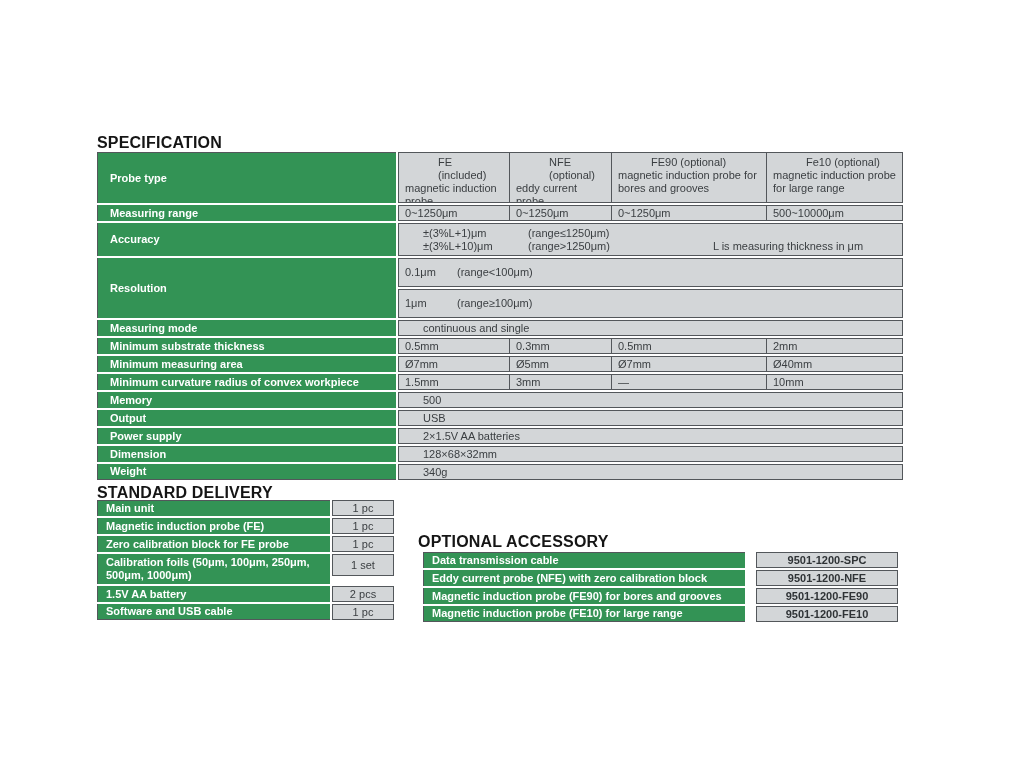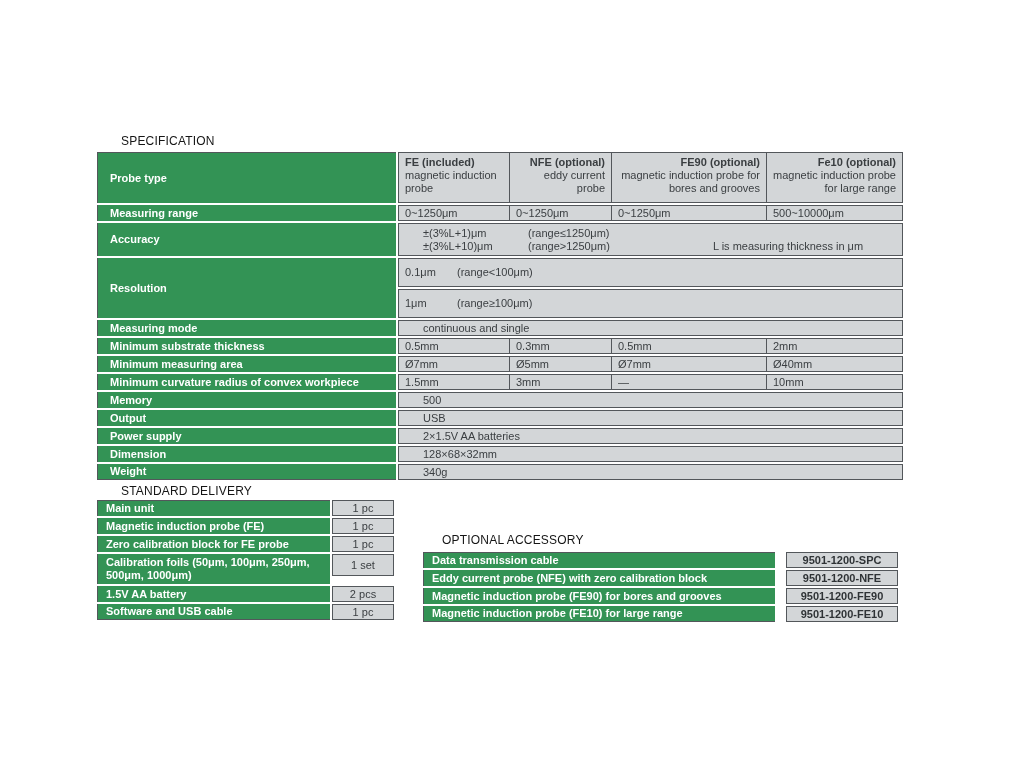--- a/index.html
+++ b/index.html
@@ -13,22 +13,22 @@
   html, body { margin: 0; padding: 0; }
   body {
     width: 1024px; height: 768px; background: #ffffff;
     font-family: "Liberation Sans", sans-serif;
     color: var(--text-dark);
   }
   .page { position: relative; width: 1024px; height: 768px; overflow: hidden; }
 
   .section-heading {
     position: absolute;
-    font-size: 12px; font-weight: normal; color: var(--heading);
-    letter-spacing: 0.2px; white-space: nowrap; margin-left: 24px;
+    font-size: 16px; font-weight: bold; color: var(--heading);
+    letter-spacing: 0.2px; white-space: nowrap;
   }
   #spec-heading { left: 97px; top: 134px; }
   #sd-heading   { left: 97px; top: 484px; }
   #oa-heading   { left: 418px; top: 533px; }
 
   .tbl { position: absolute; font-size: 11px; line-height: 13px; }
   #spec-table { left: 97px; top: 152px; width: 806px; }
   #sd-table   { left: 97px; top: 500px; width: 297px; }
   #oa-table   { left: 423px; top: 552px; width: 475px; }
 
@@ -45,37 +45,37 @@
 
   .cells { display: flex; flex: 1; }
   .cell {
     background: var(--cell-bg);
     border: 1px solid var(--border);
     padding: 1px 6px;
     display: flex; align-items: center;
     color: var(--text-dark);
     overflow: hidden;
   }
-  .cells .cell + .cell { border-left: none; text-align: right; }
+  .cells .cell + .cell { border-left: none; }
 
   
   #spec-table .glabel { width: 299px; padding-left: 12px; }
   .c-fe   { width: 112px; }
   .c-nfe  { width: 102px; }
   .c-fe90 { width: 155px; }
   .c-fe10 { flex: 1; }
   .c-span { flex: 1; padding-left: 24px; }
 
   
   .h-header .cell { height: 51px; align-items: flex-start; padding-top: 3px; }
   .h16 .cell, .h16 .res-cell { height: 16px; }
   .h-acc .cell { height: 33px; }
 
   .hdr-stack { display: flex; flex-direction: column; }
-  .hdr-title { font-weight: bold; }
+  .hdr-title { font-weight: normal; margin-left: 33px; }
   .hdr-desc  { font-weight: normal; }
 
   
   .acc { flex-direction: column; justify-content: center; align-items: stretch; }
   .acc-line { display: flex; }
   .acc-f { width: 105px; flex-shrink: 0; }
   .acc-r { width: 152px; flex-shrink: 0; }
   .acc-note { flex: 1; text-align: center; }
 
   
@@ -87,21 +87,21 @@
   .res-cell.first { margin-bottom: 2px; }
   .res-v { width: 52px; flex-shrink: 0; }
 
   
   #sd-table .glabel { width: 233px; }
   #sd-table .cell { flex: 1; justify-content: center; }
   #sd-table .h-foils .glabel { padding-top: 2px; padding-bottom: 2px; }
   #sd-table .h-foils .cell { height: 22px; }
 
   
-  #oa-table .glabel { width: 352px; }
+  #oa-table .glabel { width: 322px; }
   #oa-table .cell { flex: 1; justify-content: center; font-weight: bold; color: #2f3336; margin-left: 9px; }
 </style>
 </head>
 <body>
 
 <div class="page">
 
   <div id="spec-heading" class="section-heading">SPECIFICATION</div>
 
   <div id="spec-table" class="tbl">

